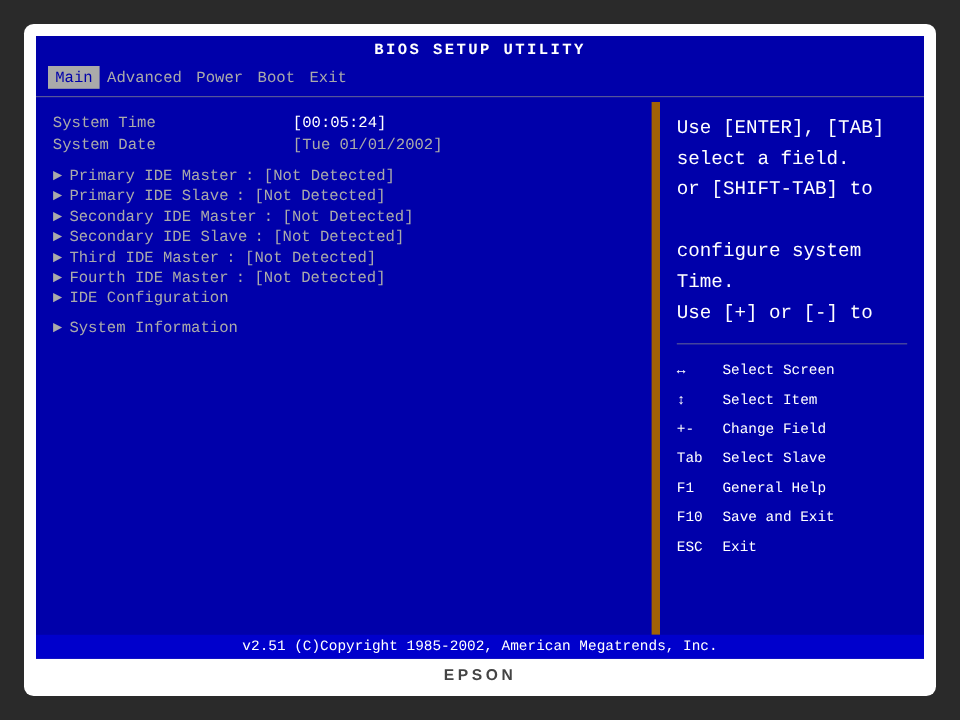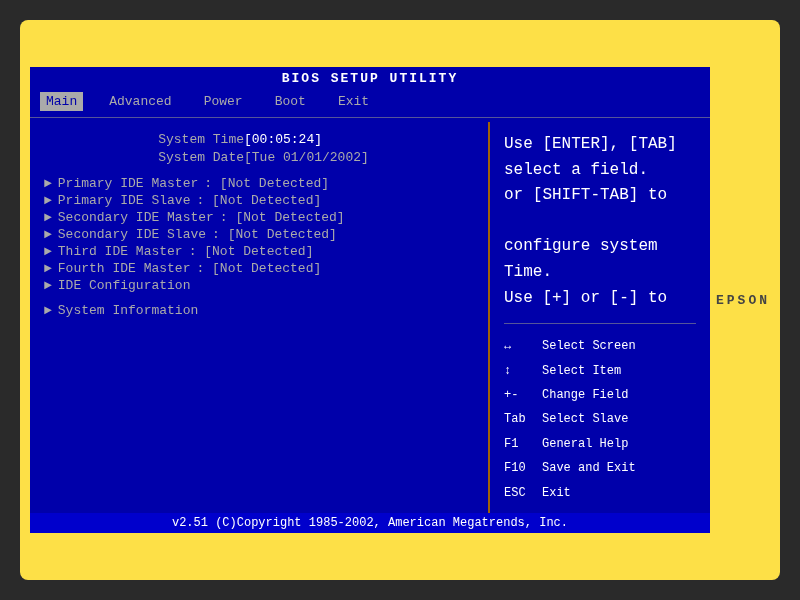--- a/index.html
+++ b/index.html
@@ -12,24 +12,25 @@
       flex-direction: column;
       align-items: center;
       justify-content: center;
       font-family: 'Courier New', Courier, monospace;
       overflow: hidden;
     }
 
     .monitor-bezel {
       width: 760px;
       height: 560px;
-      background: #fde047;
+      background: #ffffff;
       border-radius: 8px;
       padding: 10px;
       display: flex;
+      flex-direction: column;
       align-items: center;
       gap: 6px;
     }
 
     .screen {
       width: 100%;
       flex: 1;
       background: #0000aa;
       color: #aaaaaa;
       font-size: 13px;
@@ -46,21 +47,20 @@
       font-size: 13px;
       letter-spacing: 2px;
       font-weight: bold;
     }
 
     .menu-bar {
       display: flex;
       flex-direction: row;
       background: #0000aa;
       padding: 2px 10px;
-      gap: 20px;
       align-items: flex-end;
     }
 
     .menu-item {
       color: #aaaaaa;
       font-size: 13px;
       padding: 2px 6px;
       cursor: pointer;
     }
 
@@ -75,22 +75,21 @@
       flex-direction: row;
       padding: 0;
     }
 
     .left-panel {
       flex: 1;
       padding: 10px 14px;
       display: flex;
       flex-direction: column;
       gap: 2px;
-      border-right: 2px solid #a16207;
-      text-align: right;
+      border-right: 7px solid #a16207;
     }
 
     .right-panel {
       width: 220px;
       padding: 10px 14px;
       display: flex;
       flex-direction: column;
       gap: 4px;
       color: #ffffff;
       font-size: 12px;
@@ -174,21 +173,21 @@
       color: #ffffff;
       text-align: center;
       font-size: 12px;
       padding: 3px 16px;
     }
 
     .brand-label {
       font-size: 13px;
       color: #444;
       letter-spacing: 3px;
-      font-family: Liberation Mono, monospace;
+      font-family: Liberation Sans, sans-serif;
       font-weight: bold;
     }
   </style>
 </head>
 <body>
 
 <div class="monitor-bezel">
   <div class="screen">
 
     <div class="title-bar">

